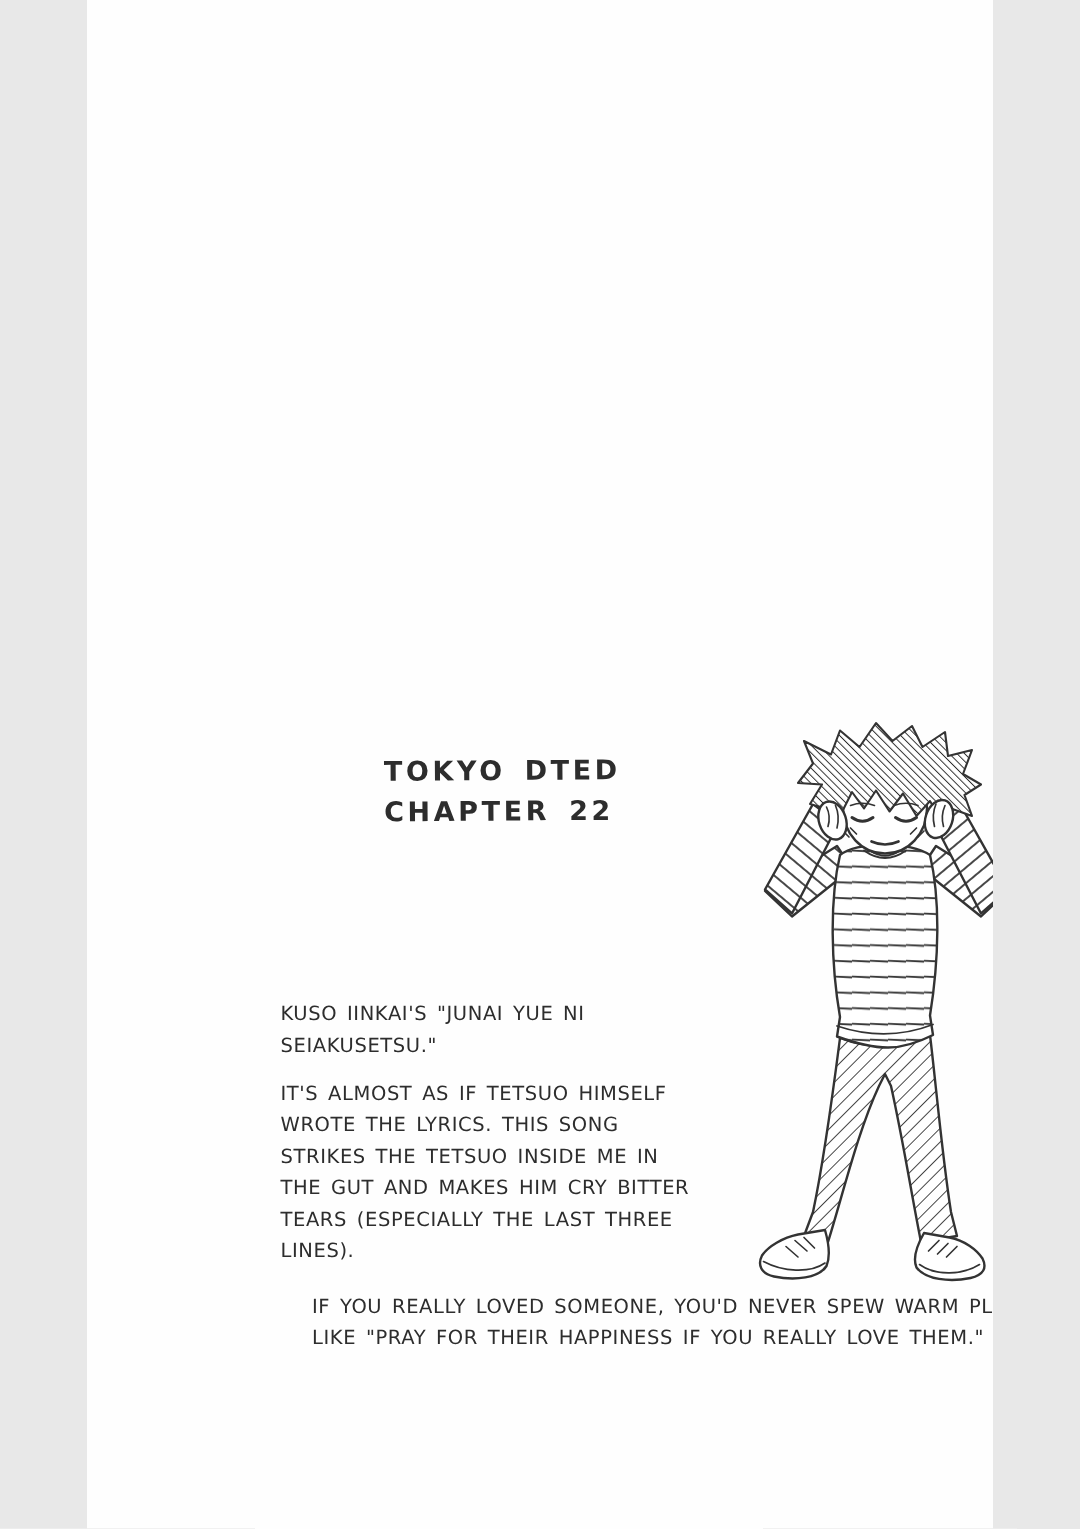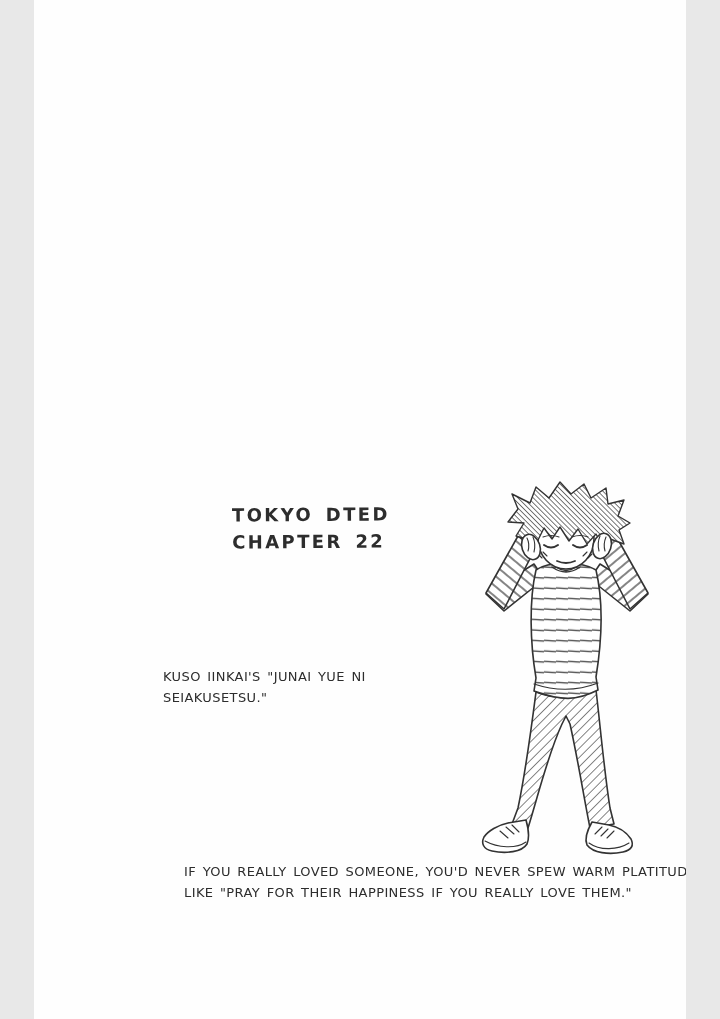--- a/index.html
+++ b/index.html
@@ -4,21 +4,20 @@
 <style>
   html,body{margin:0;padding:0;background:#e8e8e8;}
   .page{
     position:relative;
     width:604px;height:1019px;
     background:#fefefe;
     overflow:hidden;
     font-family:"DejaVu Sans", sans-serif;
     color:#2b2b2b;
     margin:0 auto;
-    padding-left:48px;
   }
   .hand{
     position:absolute;
     white-space:pre;
     text-transform:uppercase;
     color:#2d2d2d;
   }
   .title{
     left:198px;top:501px;
     font-size:18px;line-height:27px;
@@ -43,20 +42,26 @@
 </head>
 <body>
 
 <div class="page">
 
   <div class="hand title">TOKYO DTED
 CHAPTER 22</div>
 
   <div class="hand note note-2">KUSO IINKAI'S "JUNAI YUE NI
 SEIAKUSETSU."</div>
+  <div class="hand note note-3">IT'S ALMOST AS IF TETSUO HIMSELF
+WROTE THE LYRICS. THIS SONG
+STRIKES THE TETSUO INSIDE ME IN
+THE GUT AND MAKES HIM CRY BITTER
+TEARS (ESPECIALLY THE LAST THREE
+LINES).</div>
   <div class="hand note note-4">IF YOU REALLY LOVED SOMEONE, YOU'D NEVER SPEW WARM PLATITUDES
 LIKE "PRAY FOR THEIR HAPPINESS IF YOU REALLY LOVE THEM."</div>
 
   <div class="figure-wrap" role="img" aria-label="hand-drawn boy in striped shirt and hatched pants holding his head with eyes closed">
     <svg viewBox="0 0 190 390" xmlns="http://www.w3.org/2000/svg">
       <defs>
         <pattern id="pHair" width="3.6" height="3.6" patternUnits="userSpaceOnUse" patternTransform="rotate(-45)">
           <rect width="3.6" height="3.6" fill="#ffffff"></rect>
           <line x1="0" y1="0" x2="0" y2="3.6" stroke="#2e2e2e" stroke-width="1.3"></line>
         </pattern>

